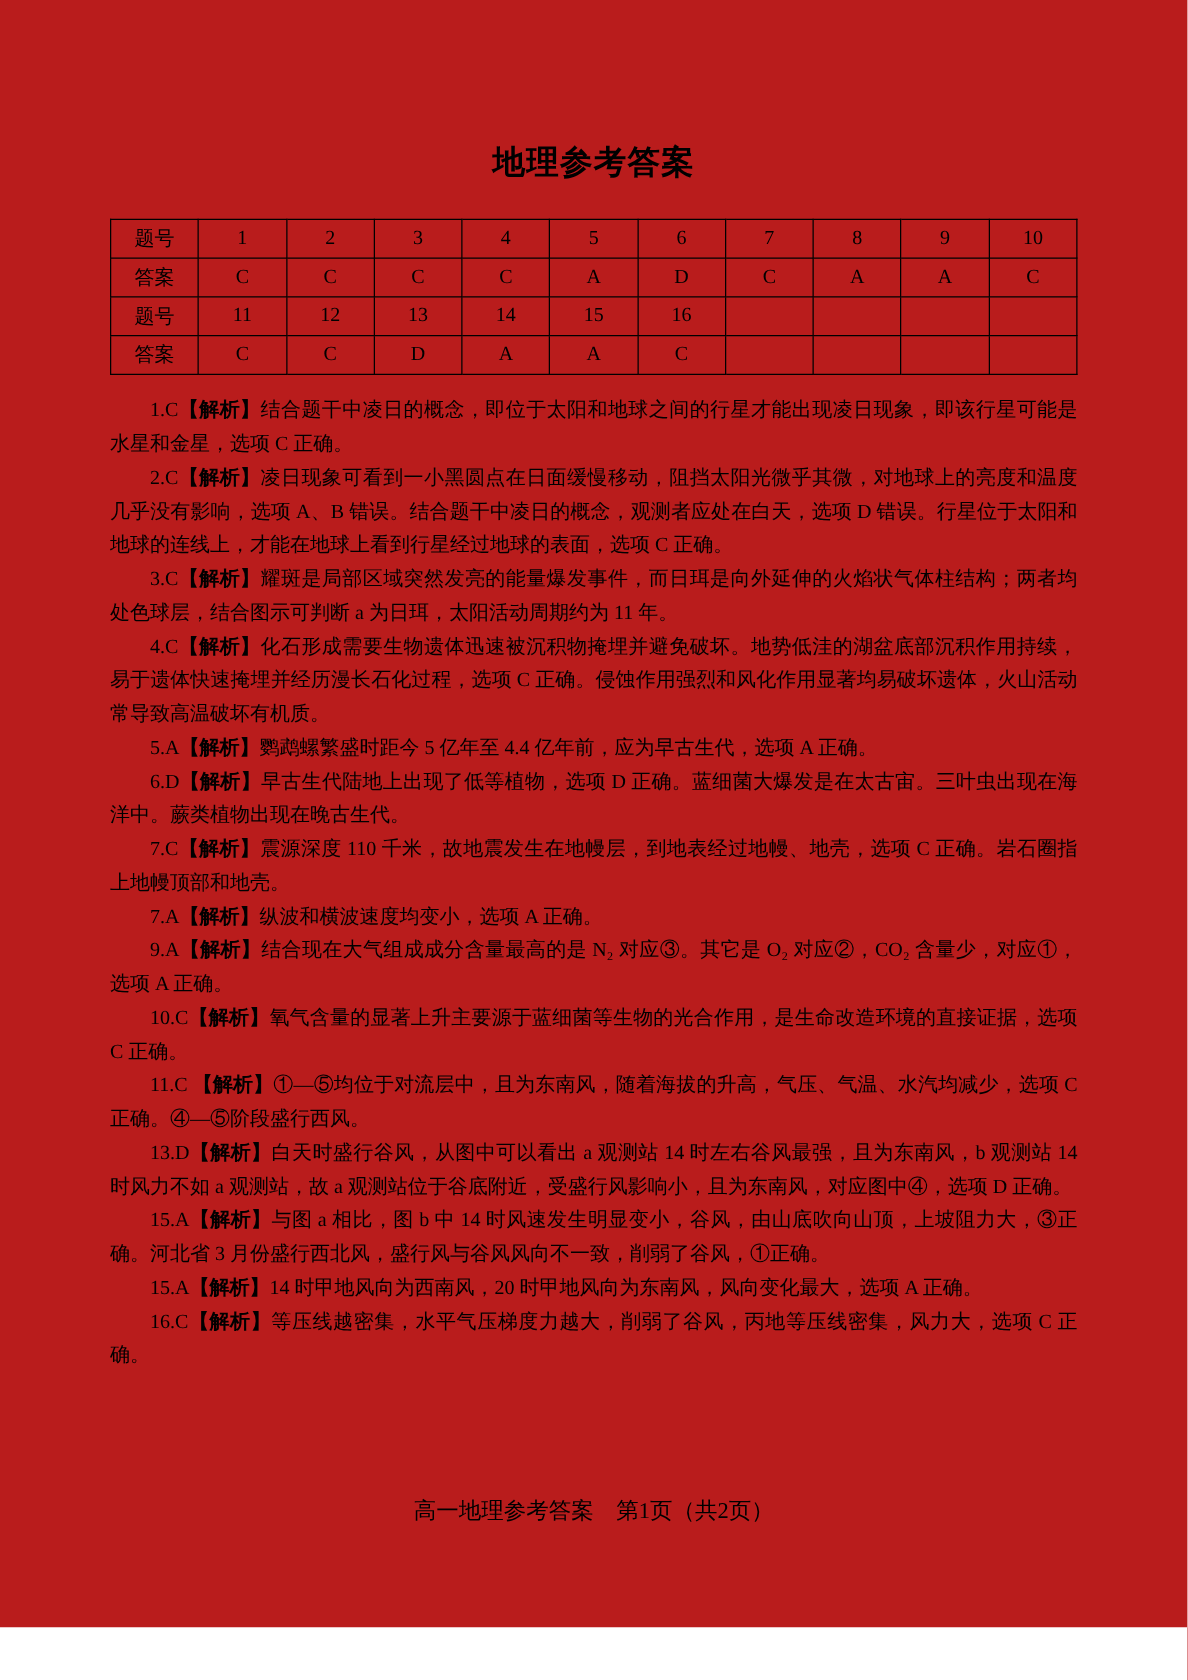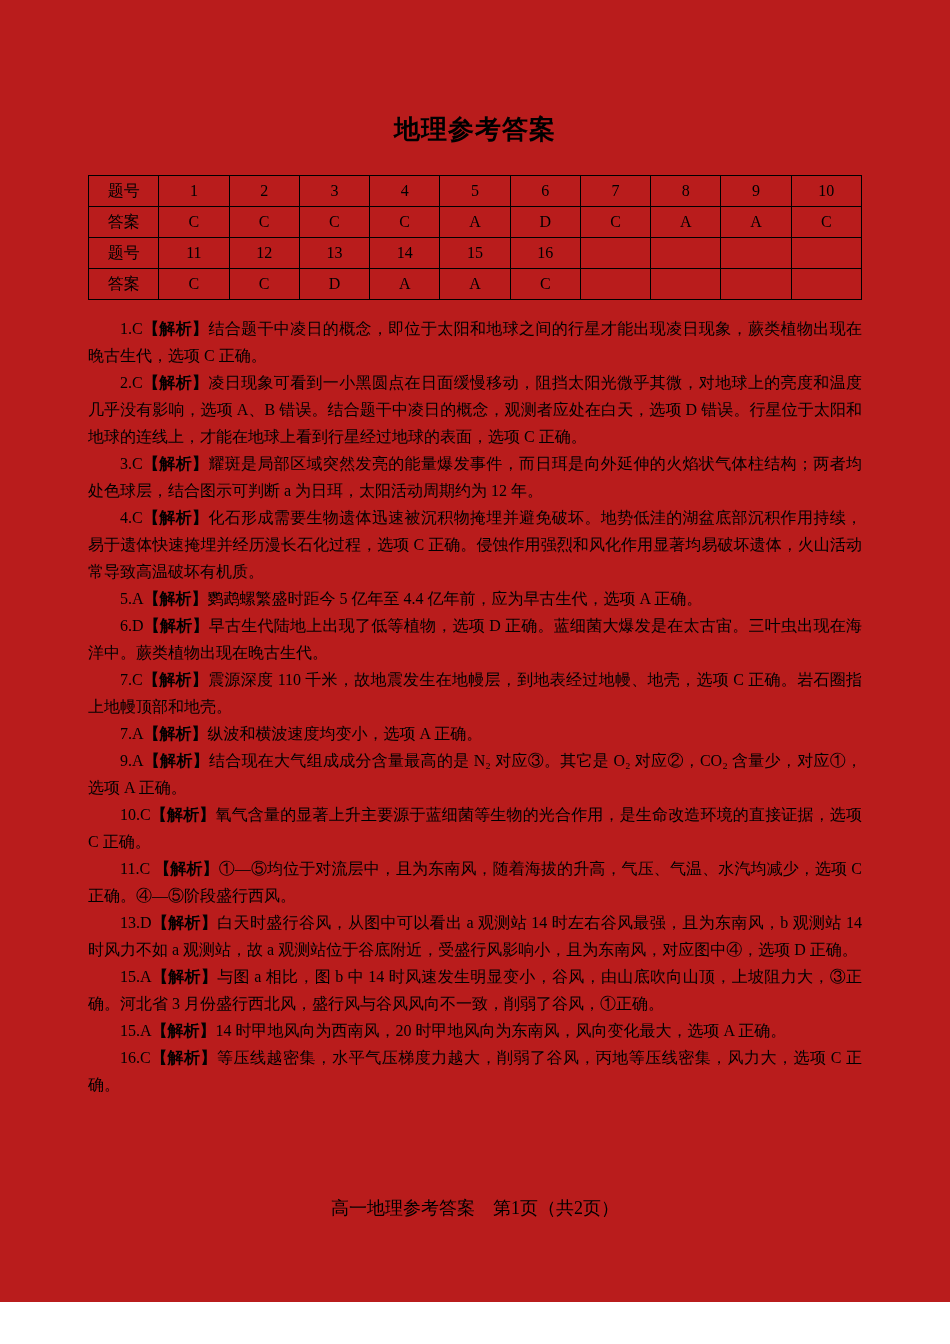--- a/index.html
+++ b/index.html
@@ -119,23 +119,23 @@
         <td>C</td>
         <td></td>
         <td></td>
         <td></td>
         <td></td>
       </tr>
     </tbody>
   </table>
 
   <div class="content">
-    <p><span>1.C</span><span class="tag">【解析】</span><span>结合题干中凌日的概念，即位于太阳和地球之间的行星才能出现凌日现象，蕨类植物出现在晚古生代，选项 C 正确。</span></p>
+    <p><span>1.C</span><span class="tag">【解析】</span><span>结合题干中凌日的概念，即位于太阳和地球之间的行星才能出现凌日现象，即该行星可能是水星和金星，选项 C 正确。</span></p>
     <p><span>2.C</span><span class="tag">【解析】</span><span>凌日现象可看到一小黑圆点在日面缓慢移动，阻挡太阳光微乎其微，对地球上的亮度和温度几乎没有影响，选项 A、B 错误。结合题干中凌日的概念，观测者应处在白天，选项 D 错误。行星位于太阳和地球的连线上，才能在地球上看到行星经过地球的表面，选项 C 正确。</span></p>
-    <p><span>3.C</span><span class="tag">【解析】</span><span>耀斑是局部区域突然发亮的能量爆发事件，而日珥是向外延伸的火焰状气体柱结构；两者均处色球层，结合图示可判断 a 为日珥，太阳活动周期约为 12 年。</span></p>
+    <p><span>3.C</span><span class="tag">【解析】</span><span>耀斑是局部区域突然发亮的能量爆发事件，而日珥是向外延伸的火焰状气体柱结构；两者均处色球层，结合图示可判断 a 为日珥，太阳活动周期约为 11 年。</span></p>
     <p><span>4.C</span><span class="tag">【解析】</span><span>化石形成需要生物遗体迅速被沉积物掩埋并避免破坏。地势低洼的湖盆底部沉积作用持续，易于遗体快速掩埋并经历漫长石化过程，选项 C 正确。侵蚀作用强烈和风化作用显著均易破坏遗体，火山活动常导致高温破坏有机质。</span></p>
     <p><span>5.A</span><span class="tag">【解析】</span><span>鹦鹉螺繁盛时距今 5 亿年至 4.4 亿年前，应为早古生代，选项 A 正确。</span></p>
     <p><span>6.D</span><span class="tag">【解析】</span><span>早古生代陆地上出现了低等植物，选项 D 正确。蓝细菌大爆发是在太古宙。三叶虫出现在海洋中。蕨类植物出现在晚古生代。</span></p>
     <p><span>7.C</span><span class="tag">【解析】</span><span>震源深度 110 千米，故地震发生在地幔层，到地表经过地幔、地壳，选项 C 正确。岩石圈指上地幔顶部和地壳。</span></p>
     <p><span>7.A</span><span class="tag">【解析】</span><span>纵波和横波速度均变小，选项 A 正确。</span></p>
     <p><span>9.A</span><span class="tag">【解析】</span><span>结合现在大气组成成分含量最高的是 N₂ 对应③。其它是 O₂ 对应②，CO₂ 含量少，对应①，选项 A 正确。</span></p>
     <p><span>10.C</span><span class="tag">【解析】</span><span>氧气含量的显著上升主要源于蓝细菌等生物的光合作用，是生命改造环境的直接证据，选项 C 正确。</span></p>
     <p><span>11.C </span><span class="tag">【解析】</span><span>①—⑤均位于对流层中，且为东南风，随着海拔的升高，气压、气温、水汽均减少，选项 C 正确。④—⑤阶段盛行西风。</span></p>
     <p><span>13.D</span><span class="tag">【解析】</span><span>白天时盛行谷风，从图中可以看出 a 观测站 14 时左右谷风最强，且为东南风，b 观测站 14 时风力不如 a 观测站，故 a 观测站位于谷底附近，受盛行风影响小，且为东南风，对应图中④，选项 D 正确。</span></p>
     <p><span>15.A</span><span class="tag">【解析】</span><span>与图 a 相比，图 b 中 14 时风速发生明显变小，谷风，由山底吹向山顶，上坡阻力大，③正确。河北省 3 月份盛行西北风，盛行风与谷风风向不一致，削弱了谷风，①正确。</span></p>

